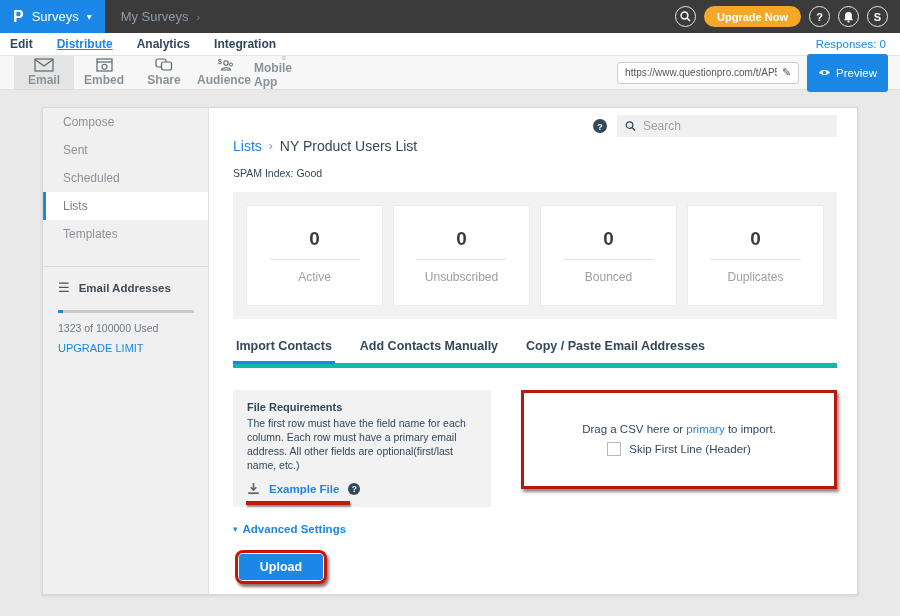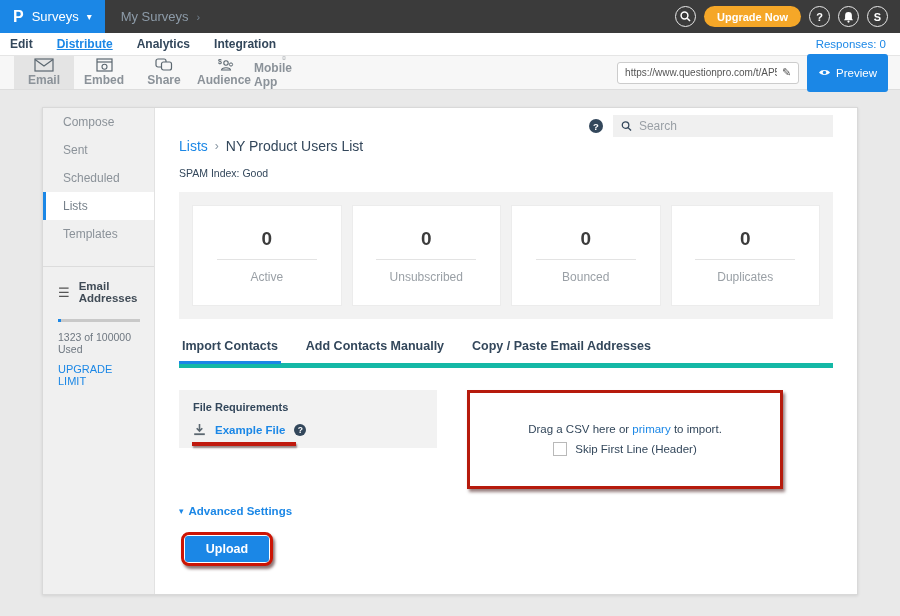--- a/index.html
+++ b/index.html
@@ -35,21 +35,21 @@
   .url-box { width:182px; height:22px; background:#fff; border:1px solid #ccc; border-radius:3px; display:flex; align-items:center; padding:0 7px; gap:5px; cursor:text; }
   .url-box .url-text { flex:1; font-size:10px; color:#555; white-space:nowrap; overflow:hidden; }
   .url-box .pencil { font-size:11px; color:#555; cursor:pointer; }
   .preview-btn { height:38px; background:#1b87e6; border-radius:3px; color:#fff; font-size:11.5px; display:flex; align-items:center; gap:5px; padding:0 11px; cursor:pointer; }
 
   
   .page { position:relative; height:526px; }
   .card { position:absolute; left:42px; top:17px; width:816px; height:488px; background:#fff; border:1px solid #d9d9d9; box-shadow:0 1px 3px rgba(0,0,0,.10); display:flex; }
 
   
-  .sidebar { width:112px; background:#f0f0f0; border-right:1px solid #e2e2e2; flex-shrink:0; }
+  .sidebar { width:166px; background:#f0f0f0; border-right:1px solid #e2e2e2; flex-shrink:0; }
   .side-item { height:28px; line-height:28px; padding-left:17px; font-size:12px; color:#8b9299; border-left:3px solid transparent; cursor:pointer; }
   .side-item.active { background:#fff; border-left:3px solid #1b87e6; color:#76808a; }
   .side-divider { border-top:1px solid #dcdcdc; margin-top:18px; }
   .addr { padding:13px 12px 0 15px; }
   .addr-head { display:flex; align-items:center; gap:9px; }
   .addr-head .ham { font-size:13px; color:#555; }
   .addr-head .atitle { font-size:11.5px; font-weight:bold; color:#404b56; }
   .progress { height:3px; background:#c9c9c9; margin:15px 2px 9px 0; }
   .progress .fill { height:3px; background:#1b87e6; }
   .usage { font-size:10.5px; color:#6e7780; }
@@ -270,20 +270,21 @@
 
       <div class="tabs">
         <span class="tab active">Import Contacts</span>
         <span class="tab">Add Contacts Manually</span>
         <span class="tab">Copy / Paste Email Addresses</span>
       </div>
 
       <div class="import-row">
         <div class="file-req">
           <div class="fr-title">File Requirements</div>
+          <div class="fr-body">The first row must have the field name for each column. Each row must have a primary email address. All other fields are optional(first/last name, etc.)</div>
           <div class="example-row">
             <svg width="13" height="13" viewBox="0 0 13 13">
                 <path d="M6.5 1v6.5M3.7 5.2l2.8 2.8 2.8-2.8" fill="none" stroke="#5b6770" stroke-width="1.6"></path>
                 <rect x="1.2" y="10.3" width="10.6" height="1.8" fill="#5b6770"></rect>
               </svg>
             <span class="example-link">Example File</span>
             <span class="mini-help">
                 <span>?</span>
               </span>
           </div>

